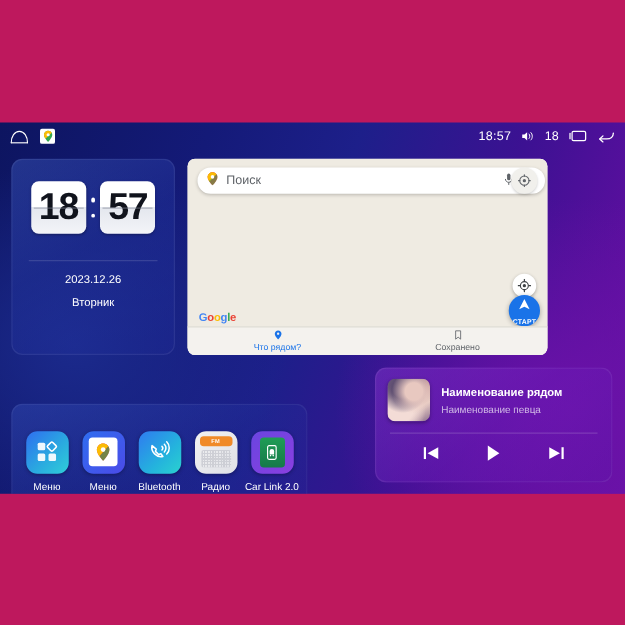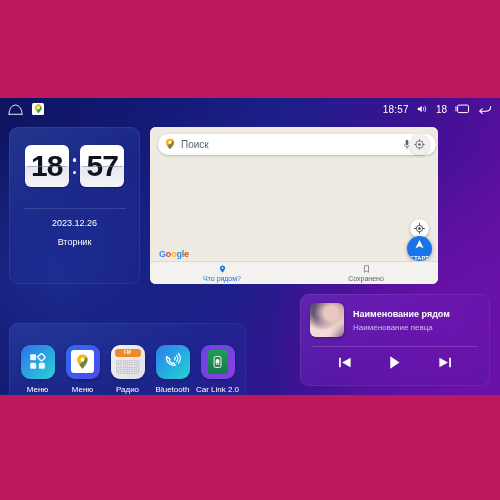--- a/index.html
+++ b/index.html
@@ -505,37 +505,37 @@
               <path d="M11.5 3.2c.6.9.9 1.9.9 2.9 0 4-5.4 9.6-5.4 9.6s-1.6-1.7-3.1-4z" fill="#34a853" opacity=".65"></path>
               <path d="M7 .8c1 0 2 .3 2.8.8L5.3 9.3C3.9 7.3 1.6 7.6 1.6 6.1 1.6 3.1 4 .8 7 .8z" fill="#4285f4" opacity=".0"></path>
               <circle cx="7" cy="6" r="2" fill="#ffffff"></circle>
             </svg>
           </div>
         </div>
         <div class="app-label">Меню</div>
       </div>
 
       <div class="app">
-        <div class="app-icon ic-radio">
-          <div class="radio-top">FM</div>
-          <div class="radio-grille"></div>
-        </div>
-        <div class="app-label">Радио</div>
-      </div>
-
-      <div class="app">
         <div class="app-icon ic-bt">
           <svg viewBox="0 0 22 22" width="19" height="19">
             <path d="M4.2 5.3c-.6 2.6.4 5.6 2.4 7.6 2 2 5 3 7.6 2.4l-1.8-2.6-2.1.7-2.9-2.9.7-2.1z" fill="none" stroke="#ffffff" stroke-width="1.5" stroke-linejoin="round"></path>
             <path d="M13.4 9.2c.9-.9.9-2.4 0-3.3" fill="none" stroke="#ffffff" stroke-width="1.4" stroke-linecap="round"></path>
             <path d="M15.6 11.1c2-2 2-5.2 0-7.2" fill="none" stroke="#ffffff" stroke-width="1.4" stroke-linecap="round"></path>
             <path d="M17.8 13c3.1-3.1 3.1-8.2 0-11.3" fill="none" stroke="#ffffff" stroke-width="1.4" stroke-linecap="round"></path>
           </svg>
         </div>
         <div class="app-label">Bluetooth</div>
+      </div>
+
+      <div class="app">
+        <div class="app-icon ic-radio">
+          <div class="radio-top">FM</div>
+          <div class="radio-grille"></div>
+        </div>
+        <div class="app-label">Радио</div>
       </div>
 
       <div class="app">
         <div class="app-icon ic-carlink">
           <div class="carlink-inner">
             <svg viewBox="0 0 14 18" width="11" height="14">
               <rect x="2.6" y="2" width="8.8" height="14" rx="1.6" fill="none" stroke="#ffffff" stroke-width="1.2"></rect>
               <path d="M4.7 7.6c0-1.4.9-2.3 2.3-2.3s2.3.9 2.3 2.3v3.4H4.7z" fill="#ffffff"></path>
               <circle cx="5.6" cy="12.2" r=".8" fill="#ffffff"></circle>
               <circle cx="8.4" cy="12.2" r=".8" fill="#ffffff"></circle>

